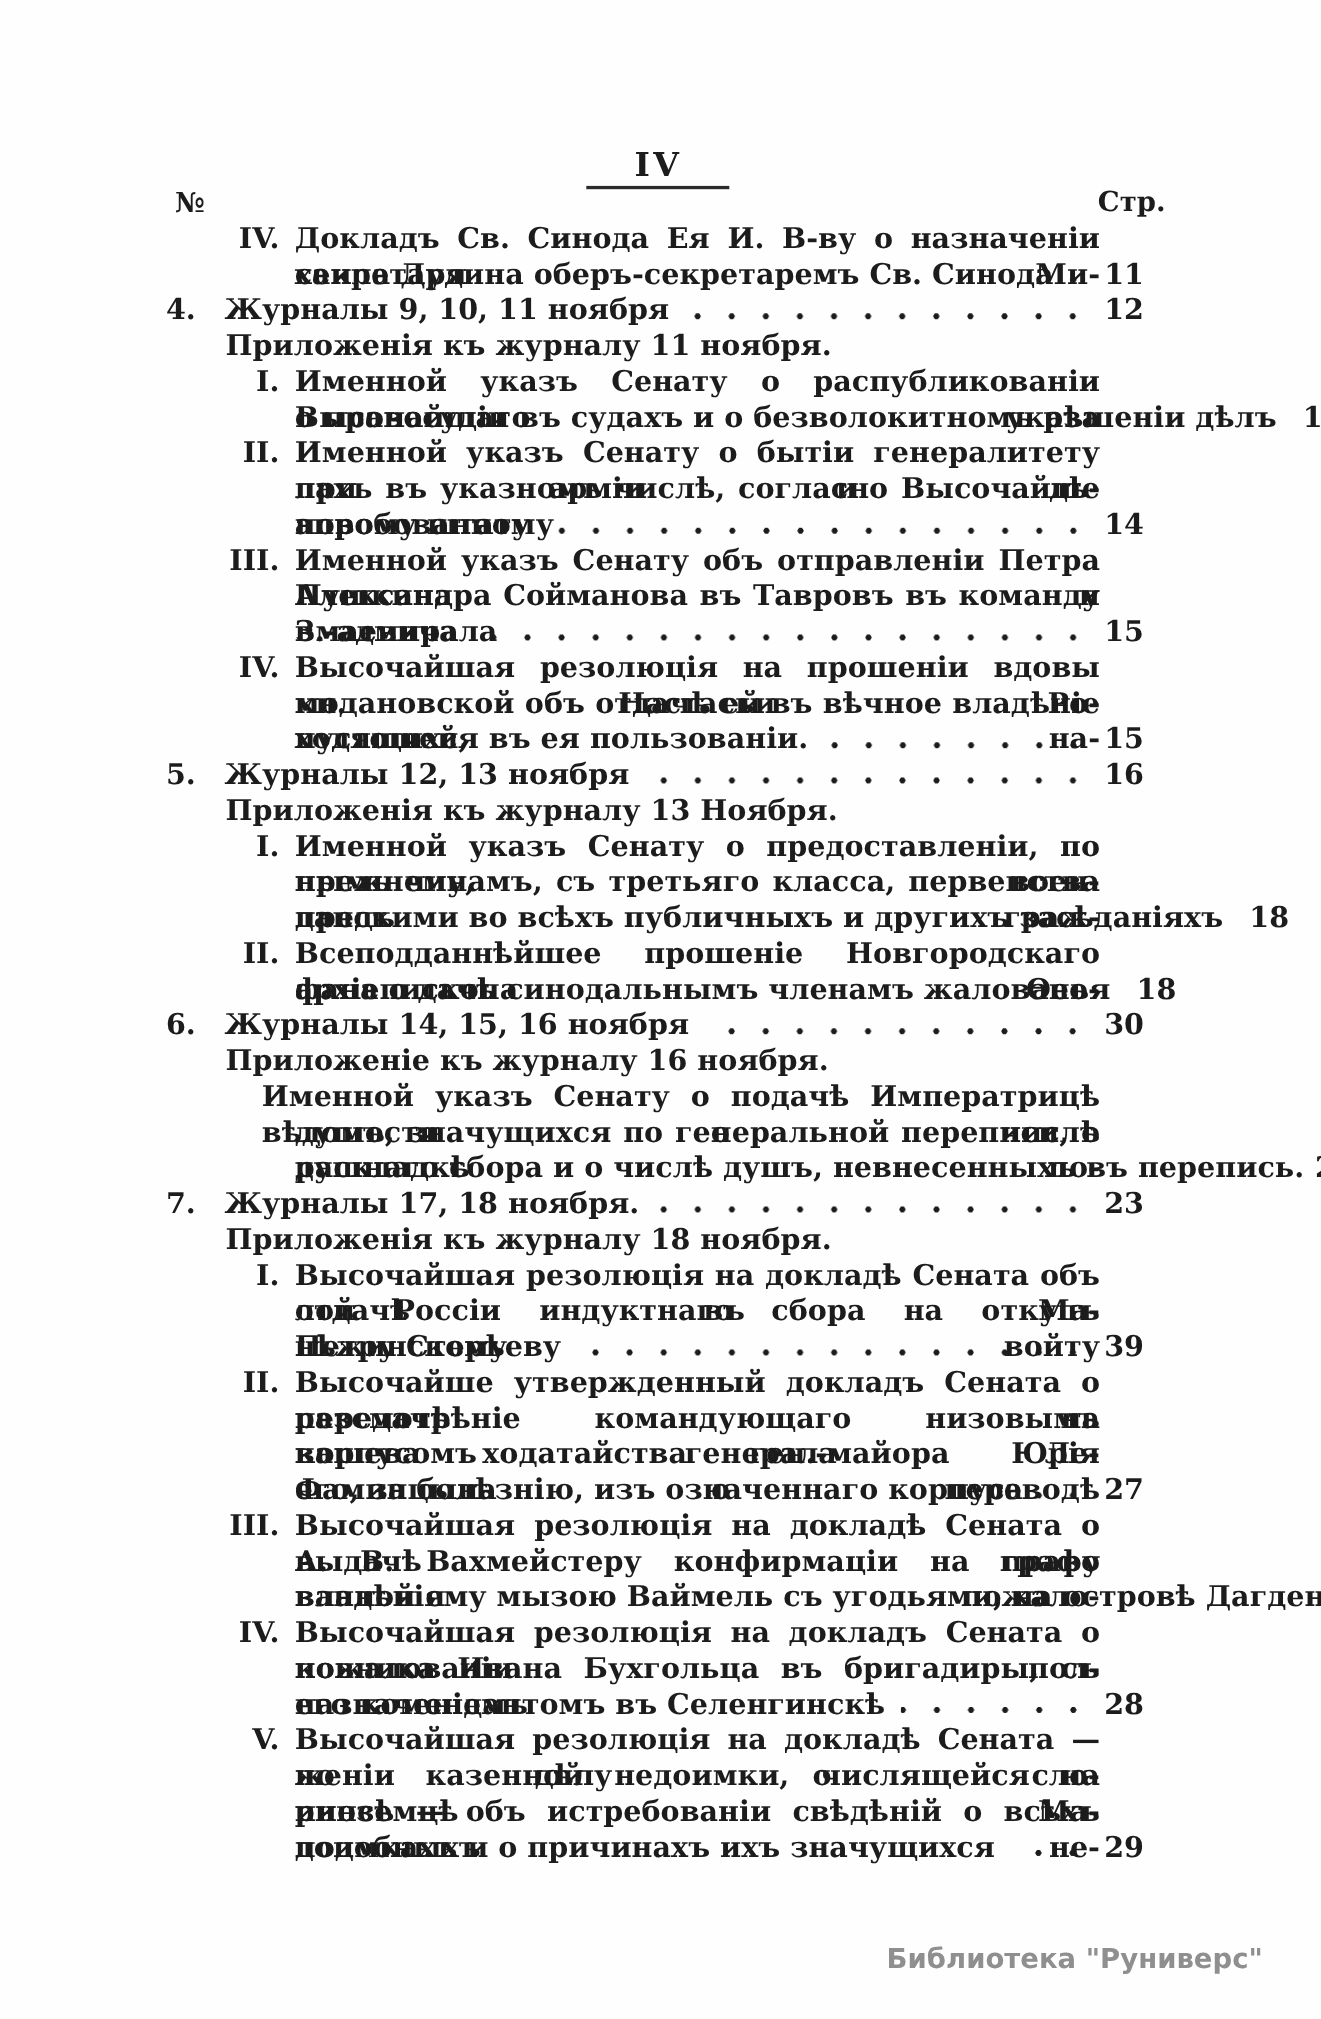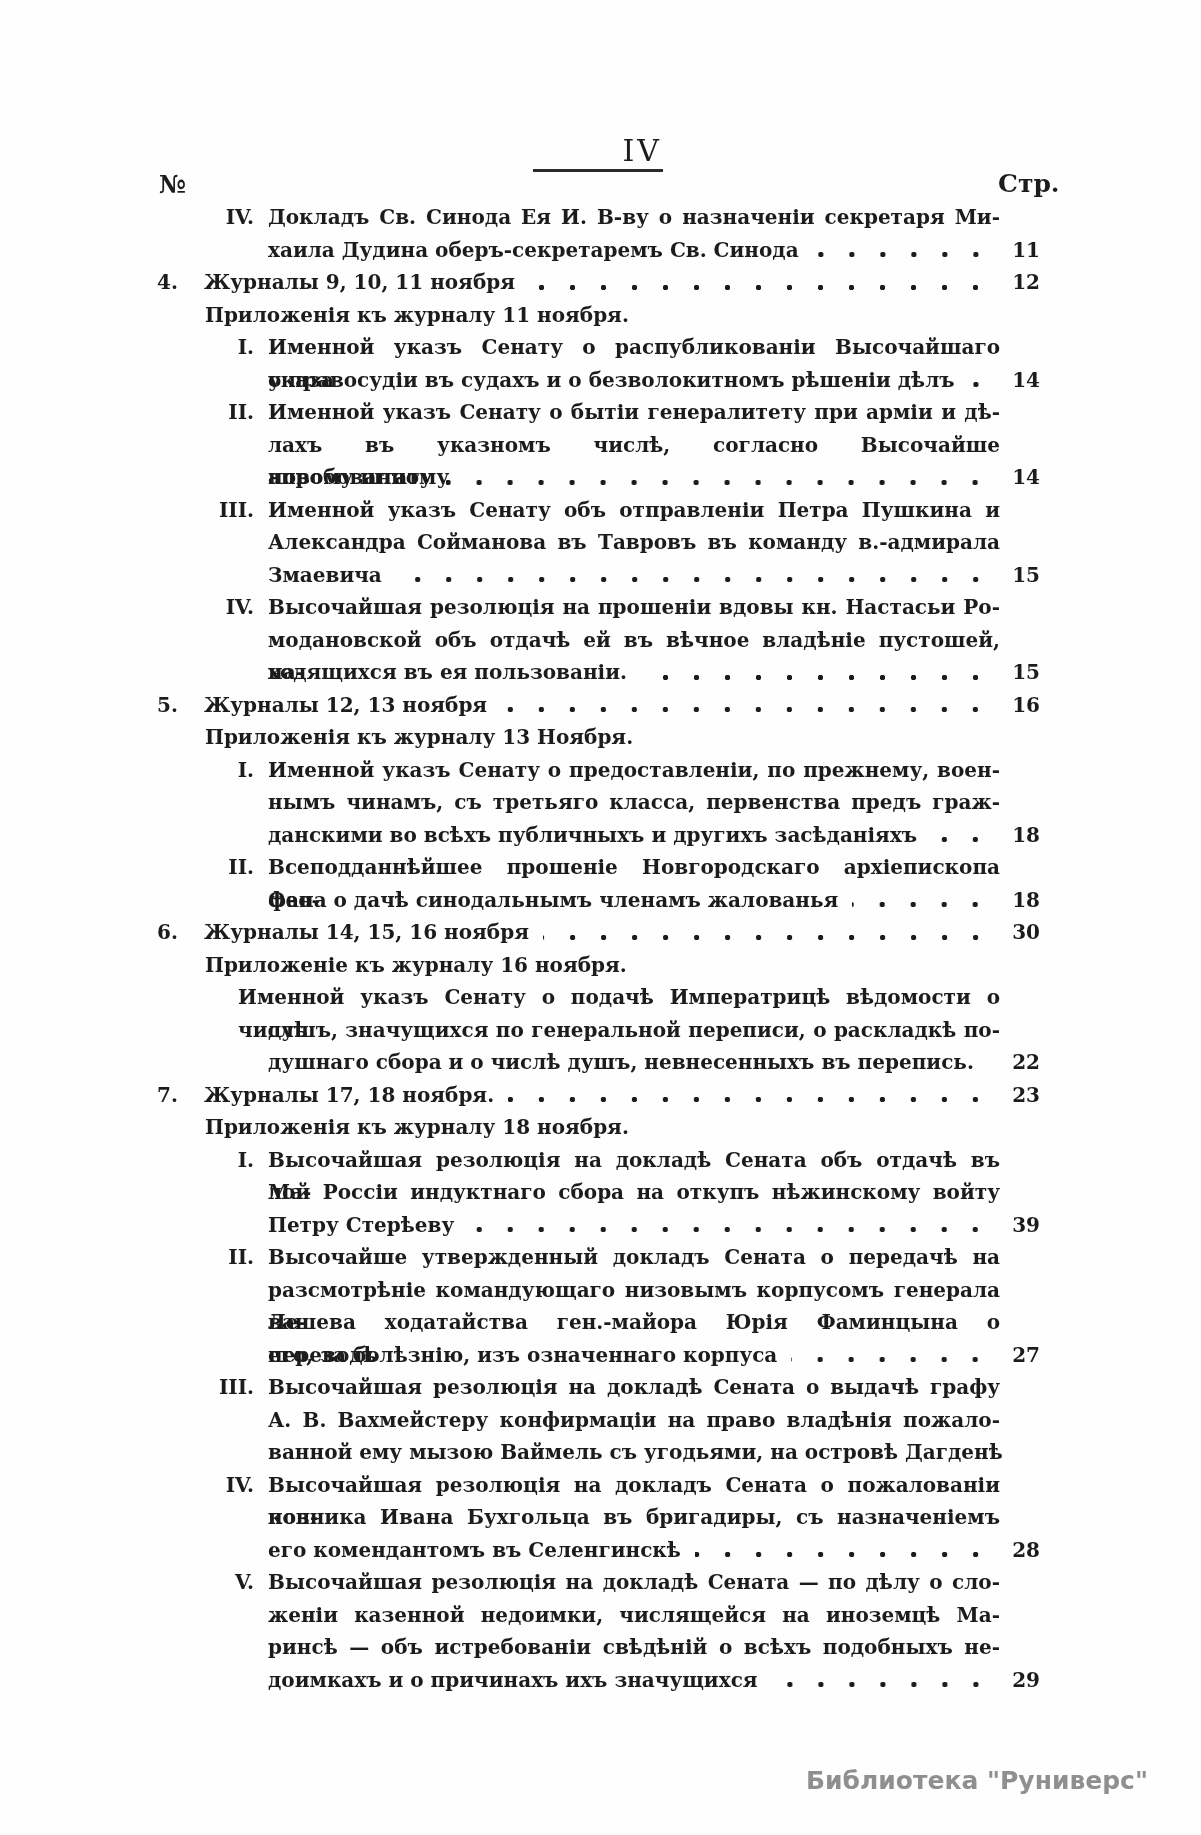--- a/index.html
+++ b/index.html
@@ -3,36 +3,36 @@
 <meta charset="utf-8">
 <style>
   html,body{margin:0;padding:0}
   body{
     width:1201px;height:1835px;position:relative;overflow:hidden;
     background:#fefefe;color:#1c1c1c;
     font-family:"DejaVu Serif",serif;
   }
   .page-roman{
     position:absolute;left:535px;top:133px;width:127px;
-    text-align:right;font-size:30px;font-weight:normal;letter-spacing:3px;
+    text-align:center;font-size:30px;font-weight:bold;letter-spacing:3px;
   }
   .title-rule{
     position:absolute;left:533px;top:169px;width:130px;height:3px;background:#2b2b2b;
   }
   .col-head-left{
     position:absolute;left:159px;top:170px;font-size:25px;font-weight:bold;
   }
   .col-head-right{
     position:absolute;left:998px;top:169px;width:42px;text-align:center;
     font-size:25px;font-weight:bold;
   }
   .toc{position:absolute;left:0;top:201px;width:1201px}
   .row{
     display:flex;align-items:baseline;height:32.5px;line-height:32.5px;
-    font-size:20px;font-weight:bold;box-sizing:border-box;
+    font-size:26px;font-weight:bold;box-sizing:border-box;
     padding-right:161px;position:relative;
   }
   .s-main{padding-left:204px}
   .s-sub{padding-left:268px}
   .s-app{padding-left:205px}
   .s-cont{padding-left:268px}
   .s-unnum{padding-left:238px}
   .num{position:absolute;text-align:right;white-space:nowrap}
   .s-main .num{left:140px;width:38px}
   .s-sub  .num{left:150px;width:104px}

